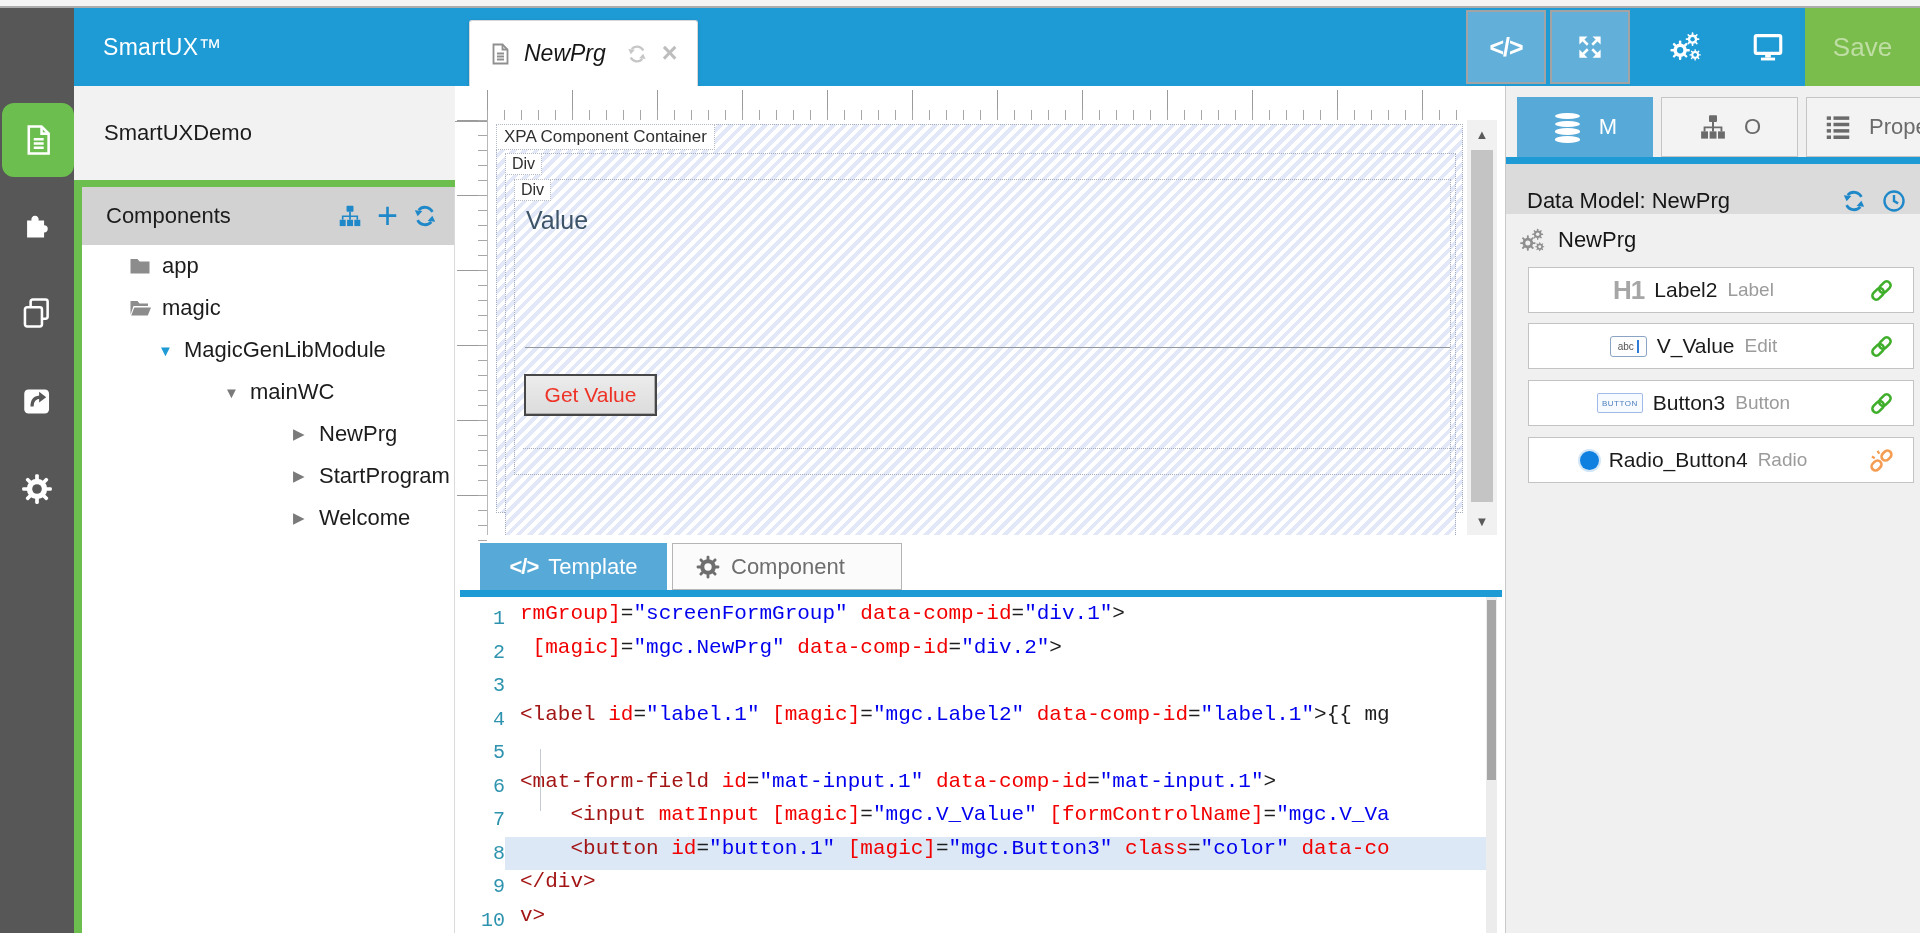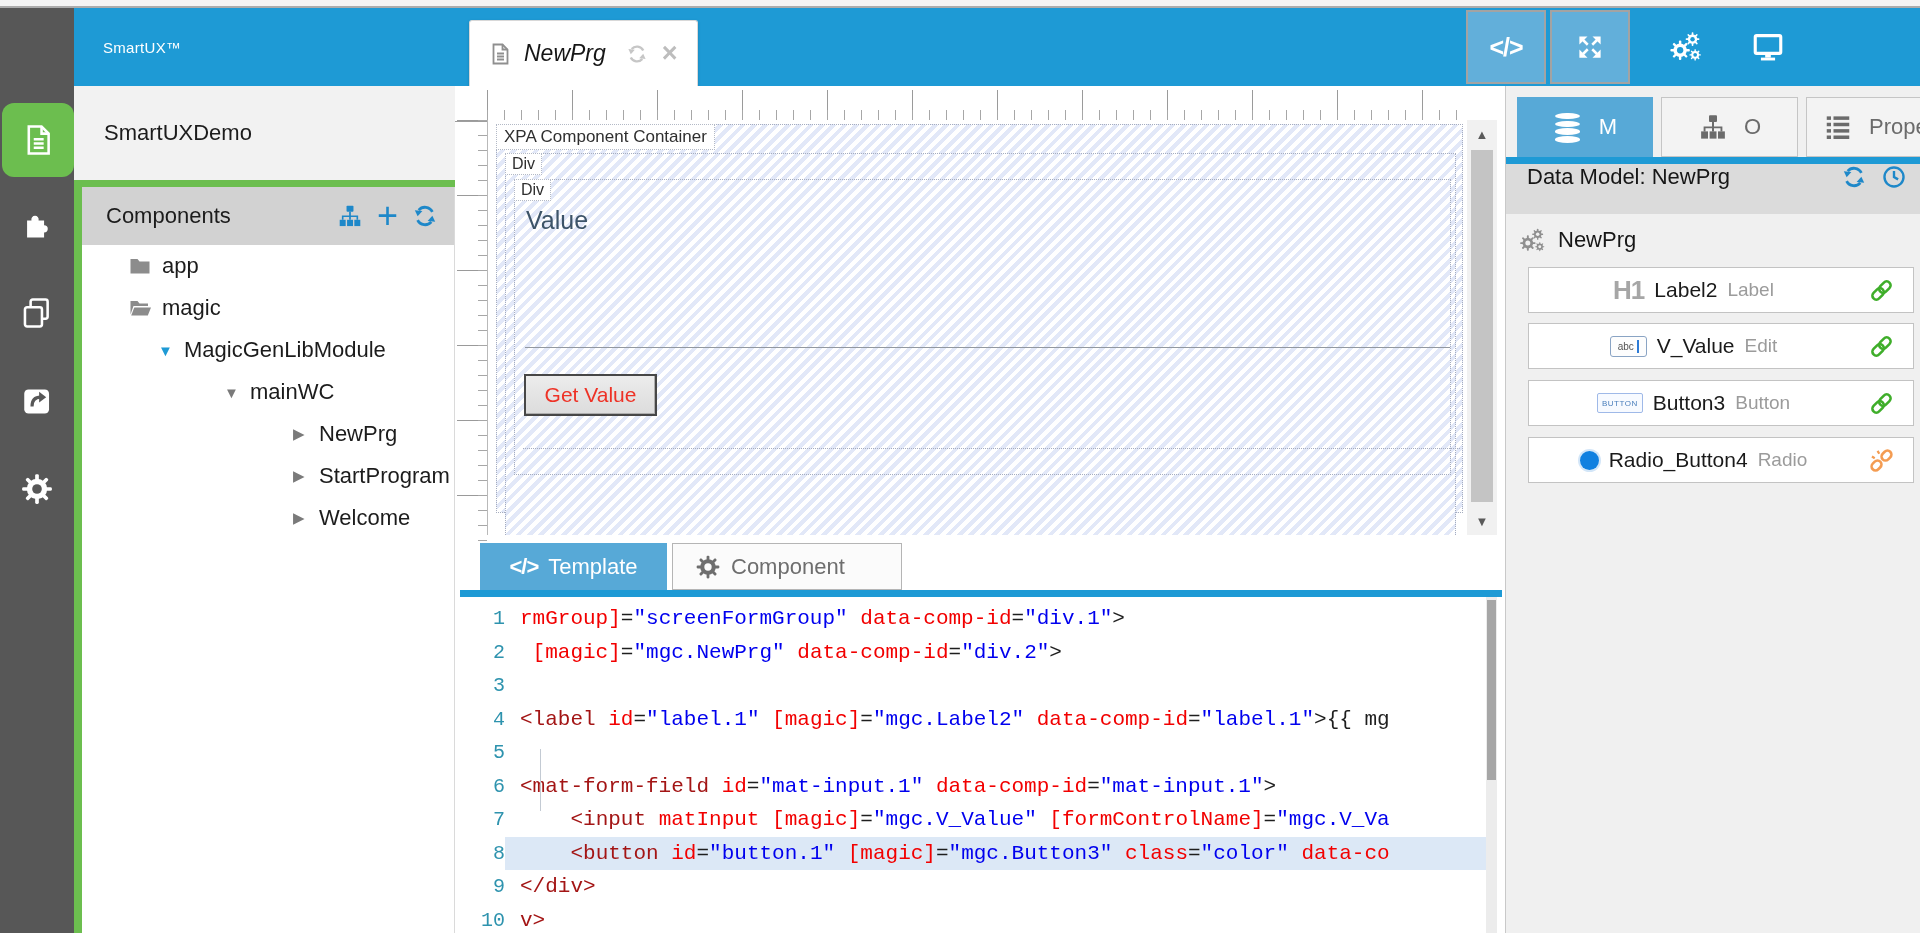--- a/index.html
+++ b/index.html
@@ -16,21 +16,21 @@
   .topstrip{left:0;top:0;width:1920px;height:8px;background:#F4F4F4;border-bottom:2px solid #ACACAC}
 
   
   .lsidebar{left:0;top:8px;width:74px;height:925px;background:var(--side)}
   .side-item{position:absolute;left:0;width:74px;height:64px;display:flex;align-items:center;justify-content:center;color:#FFF}
   .side-active{left:2px;width:72px;height:74px;background:var(--green);border-radius:12px}
   .side-item svg{width:34px;height:34px}
 
   
   .topbar{left:74px;top:8px;width:1846px;height:78px;background:var(--blue)}
-  .brand{position:absolute;left:29px;top:0;height:78px;display:flex;align-items:center;color:#FFF;font-size:15px;letter-spacing:.3px}
+  .brand{position:absolute;left:29px;top:0;height:78px;display:flex;align-items:center;color:#FFF;font-size:23px;letter-spacing:.3px}
   .doc-tab{position:absolute;left:395px;top:12px;width:229px;height:66px;background:#FFF;border:1px solid #D8D8D8;border-bottom:none;border-radius:3px 3px 0 0;box-shadow:0 1px 3px rgba(0,0,0,.18);display:flex;align-items:center;padding-left:18px;gap:12px}
   .doc-tab .title{font-style:italic;font-size:23px;color:#161616}
   .doc-tab svg{width:24px;height:24px;color:#8F8F8F}
   .tab-refresh{color:#C6C6C6!important;width:22px!important;height:22px!important;margin-left:8px}
   .tab-close{color:#BDBDBD;font-size:27px;line-height:1;font-weight:bold;margin-left:2px}
   .hbtn{position:absolute;top:2px;width:80px;height:74px;background:#62AFDA;border:2px solid #A3A3A3;display:flex;align-items:center;justify-content:center;color:#FFF}
   .hbtn.code{left:1392px;font-size:25px;font-weight:bold;letter-spacing:-1px}
   .hbtn.expand{left:1476px}
   .hbtn svg{width:30px;height:30px}
   .hicon{position:absolute;top:0;height:78px;width:60px;display:flex;align-items:center;justify-content:center;color:#FFF}
@@ -88,36 +88,36 @@
   .etab-component{left:217px;width:230px}
   .etab-styles{left:452px;width:210px}
   .etab-logs{left:739px;width:289px}
   .etabs svg{width:26px;height:26px;flex:none}
   .etab-template .glyph{font-weight:bold;font-size:22px;letter-spacing:-1px}
   .etabs .refresh-dim{color:#C9C9C9}
   .eblue{position:absolute;left:5px;top:47px;width:1042px;height:7px;background:var(--blue)}
   .codewrap{position:absolute;left:0;top:54px;width:1031px;height:336px;overflow:hidden;padding-top:5px}
   .code-row{display:flex;height:33.5px;align-items:center;font-family:"Liberation Mono","DejaVu Sans Mono",monospace;font-size:21px;white-space:pre}
   .code-row .ln{width:50px;text-align:right;color:var(--lnum);flex:none;font-size:20px}
-  .code-row .lc{padding-left:15px;flex:1;height:100%;display:flex;align-items:center}
+  .code-row .lc{padding-left:15px;flex:1;height:100%;display:flex;}
   .code-row.hl .lc{background:#DCE8F6}
   .tk-p{color:#1E1E1E}.tk-t{color:var(--tag)}.tk-a{color:var(--attr)}.tk-v{color:var(--val)}
   .indent-guide{position:absolute;left:85px;top:206px;width:1px;height:62px;background:#C3CAD3}
   .escroll{position:absolute;right:8px;top:54px;width:11px;height:336px;background:#ECECEC}
   .escroll .thumb{position:absolute;left:1px;top:3px;width:9px;height:180px;background:#A6A6A6}
 
   
   .rpanel{left:1505px;top:86px;width:415px;height:847px;background:var(--panel);border-left:1px solid #C9C9C9}
   .rtab{position:absolute;top:11px;height:60px;background:#F3F3F3;border:1px solid #C5C5C5;display:flex;align-items:center;justify-content:center;gap:16px;font-size:22px;color:#6B6B6B;overflow:hidden}
   .rtab svg{width:30px;height:30px;flex:none}
   .rtab-model{left:11px;width:136px;background:var(--blue-lt);border-color:var(--blue-lt);color:#FFF}
   .rtab-outline{left:155px;width:137px}
   .rtab-props{left:300px;width:115px;justify-content:flex-start;padding-left:16px}
   .rblue{position:absolute;left:0;top:71px;width:415px;height:7px;background:var(--blue)}
-  .dm-hdr{position:absolute;left:0;top:78px;width:415px;height:50px;background:#DBDBDB;display:flex;align-items:flex-start;padding-left:21px;font-size:22px;color:#161616}
+  .dm-hdr{position:absolute;left:0;top:78px;width:415px;height:50px;background:#DBDBDB;display:flex;align-items:flex-end;padding-left:21px;font-size:22px;color:#161616}
   .dm-hdr .tools{position:absolute;right:14px;display:flex;gap:14px;align-items:center;color:#1E88C9}
   .dm-hdr .tools svg{width:26px;height:26px}
   .dm-model{position:absolute;left:0;top:128px;width:415px;height:52px;display:flex;align-items:center;padding-left:13px;gap:12px;font-size:22px;color:#161616}
   .dm-model svg{width:27px;height:27px;color:#8F8F8F}
   .fieldbox{position:absolute;left:22px;width:386px;height:46px;background:#FFF;border:1px solid #C3C3C3;display:flex;align-items:center;justify-content:center;gap:10px;padding-right:55px}
   .fieldbox .fname{font-size:21px;color:#1A1A1A}
   .fieldbox .ftype{font-size:19px;color:#9B9B9B}
   .fieldbox .linkico{position:absolute;right:18px;width:27px;height:27px}
   .linkico.green{color:#3FAE2A}.linkico.orange{color:#F49C52}
   .ico-h1{font-size:26px;font-weight:bold;color:#A6A6A6;letter-spacing:-1px}
@@ -295,20 +295,21 @@
     <div class="hicon cogs">
       <svg style="--hole:#1E9AD5">
           <use href="#i-cogs"></use>
         </svg>
     </div>
     <div class="hicon monitor">
       <svg>
           <use href="#i-monitor"></use>
         </svg>
     </div>
+    <div class="save-btn">Save</div>
   </header>
 
   <section class="abs cpanel">
     <div class="proj-bar">SmartUXDemo</div>
     <div class="green-top"></div>
     <div class="green-left"></div>
     <div class="comp-hdr">
       <span>Components</span>
       <span class="tools">
         <svg>

